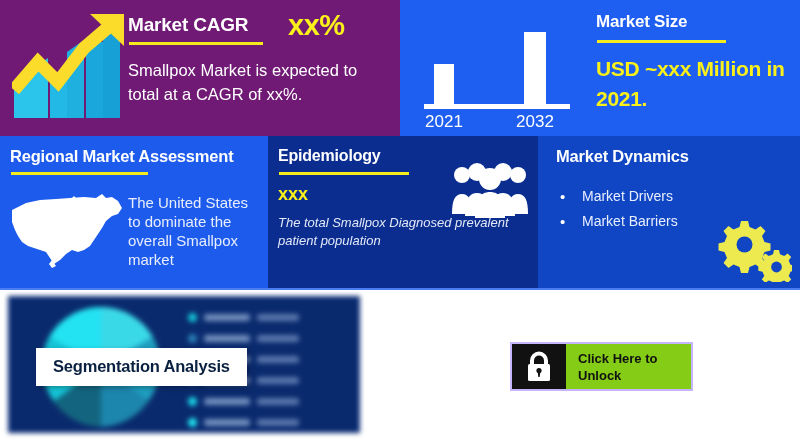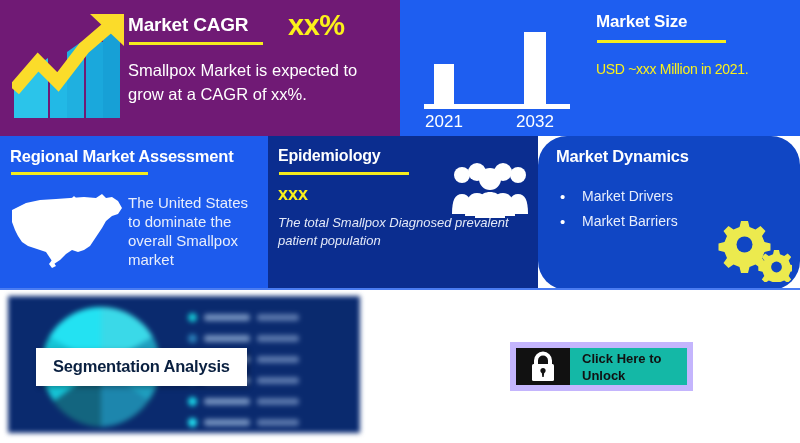--- a/index.html
+++ b/index.html
@@ -49,21 +49,21 @@
   
   #panel-size {
     left: 400px; top: 0; width: 400px; height: 136px;
     background: #1e5ef0;
   }
   #size-chart { position: absolute; left: 10px; top: 20px; width: 180px; height: 110px; }
   #size-title { position: absolute; left: 196px; top: 12px; font-size: 17px; }
   #size-rule  { position: absolute; left: 197px; top: 40px; width: 129px; }
   #size-value {
     position: absolute; left: 196px; top: 54px; width: 198px;
-    color: #fbf11a; font-size: 14px; font-weight: normal; line-height: 30px;
+    color: #fbf11a; font-size: 21px; font-weight: bold; line-height: 30px;
     letter-spacing: -0.3px;
   }
 
   
   #panel-regional {
     left: 0; top: 136px; width: 268px; height: 154px;
     background: #1d5bed;
   }
   #regional-title { position: absolute; left: 10px; top: 11px; font-size: 16.5px; }
   #regional-rule  { position: absolute; left: 11px; top: 36px; width: 137px; }
@@ -87,21 +87,20 @@
   #epi-desc {
     position: absolute; left: 10px; top: 78px; width: 238px;
     color: #e3e9f8; font-size: 13px; line-height: 18px; font-style: italic;
   }
   #people-icon { position: absolute; left: 184px; top: 26px; width: 76px; height: 56px; }
 
   
   #panel-dynamics {
     left: 538px; top: 136px; width: 262px; height: 154px;
     background: #1046c4;
-    border-radius: 29px;
   }
   #dynamics-title { position: absolute; left: 18px; top: 11px; font-size: 16.5px; }
   #dynamics-list {
     position: absolute; left: 22px; top: 48px;
     list-style: none;
   }
   #dynamics-list li {
     color: #e8eefc; font-size: 14px; line-height: 25px;
     position: relative; padding-left: 22px;
   }
@@ -138,22 +137,22 @@
     box-shadow: 2px 2px 5px rgba(0,0,0,0.28);
   }
   #seg-label-text {
     color: #0a2040; font-size: 16.5px; font-weight: bold; letter-spacing: -0.2px; text-align: right;
   }
 
   
   #unlock-button {
     position: absolute; left: 510px; top: 342px;
     width: 183px; height: 49px;
-    background: #14b8a6;
-    border: 6px solid #c4b5fd;
+    background: #84cc16;
+    border: 2px solid #c4b5fd;
     display: flex; align-items: stretch;
     cursor: pointer;
   }
   #lock-badge {
     width: 54px; background: #111111;
     display: flex; align-items: center; justify-content: center;
     flex: none;
   }
   #unlock-text {
     flex: 1; display: flex; align-items: center;
@@ -175,21 +174,21 @@
       <polygon points="55,106 55,40 72,28 72,106" fill="#1fb0e0"></polygon>
       <rect x="74" y="30" width="17" height="76" fill="#1aa8dc"></rect>
       <polygon points="91,106 91,18 108,6 108,106" fill="#17a0d6"></polygon>
       <path d="M2 78 L26 50 L46 70 L72 36 L100 12" stroke="#fbdc2a" stroke-width="13" fill="none" stroke-linejoin="miter" stroke-linecap="butt"></path>
       <polygon points="78,2 112,2 112,34" fill="#fbdc2a"></polygon>
     </svg>
 
     <div class="panel-title" id="cagr-title">Market CAGR</div>
     <hr class="rule" id="cagr-rule">
     <div id="cagr-value">xx%</div>
-    <div id="cagr-desc">Smallpox Market is expected to grow at a CAGR of xx%.</div>
+    <div id="cagr-desc">Smallpox Market is expected to total at a CAGR of xx%.</div>
   </div>
 
   <div class="panel" id="panel-size">
 
     <svg id="size-chart" viewBox="0 0 180 110">
       <rect x="24" y="44" width="20" height="40" fill="#ffffff"></rect>
       <rect x="114" y="12" width="22" height="72" fill="#ffffff"></rect>
       <rect x="14" y="84" width="146" height="5" fill="#ffffff"></rect>
       <text x="34" y="107" fill="#ffffff" font-size="17" font-family="Liberation Sans, sans-serif" text-anchor="middle">2021</text>
       <text x="125" y="107" fill="#ffffff" font-size="17" font-family="Liberation Sans, sans-serif" text-anchor="middle">2032</text>

